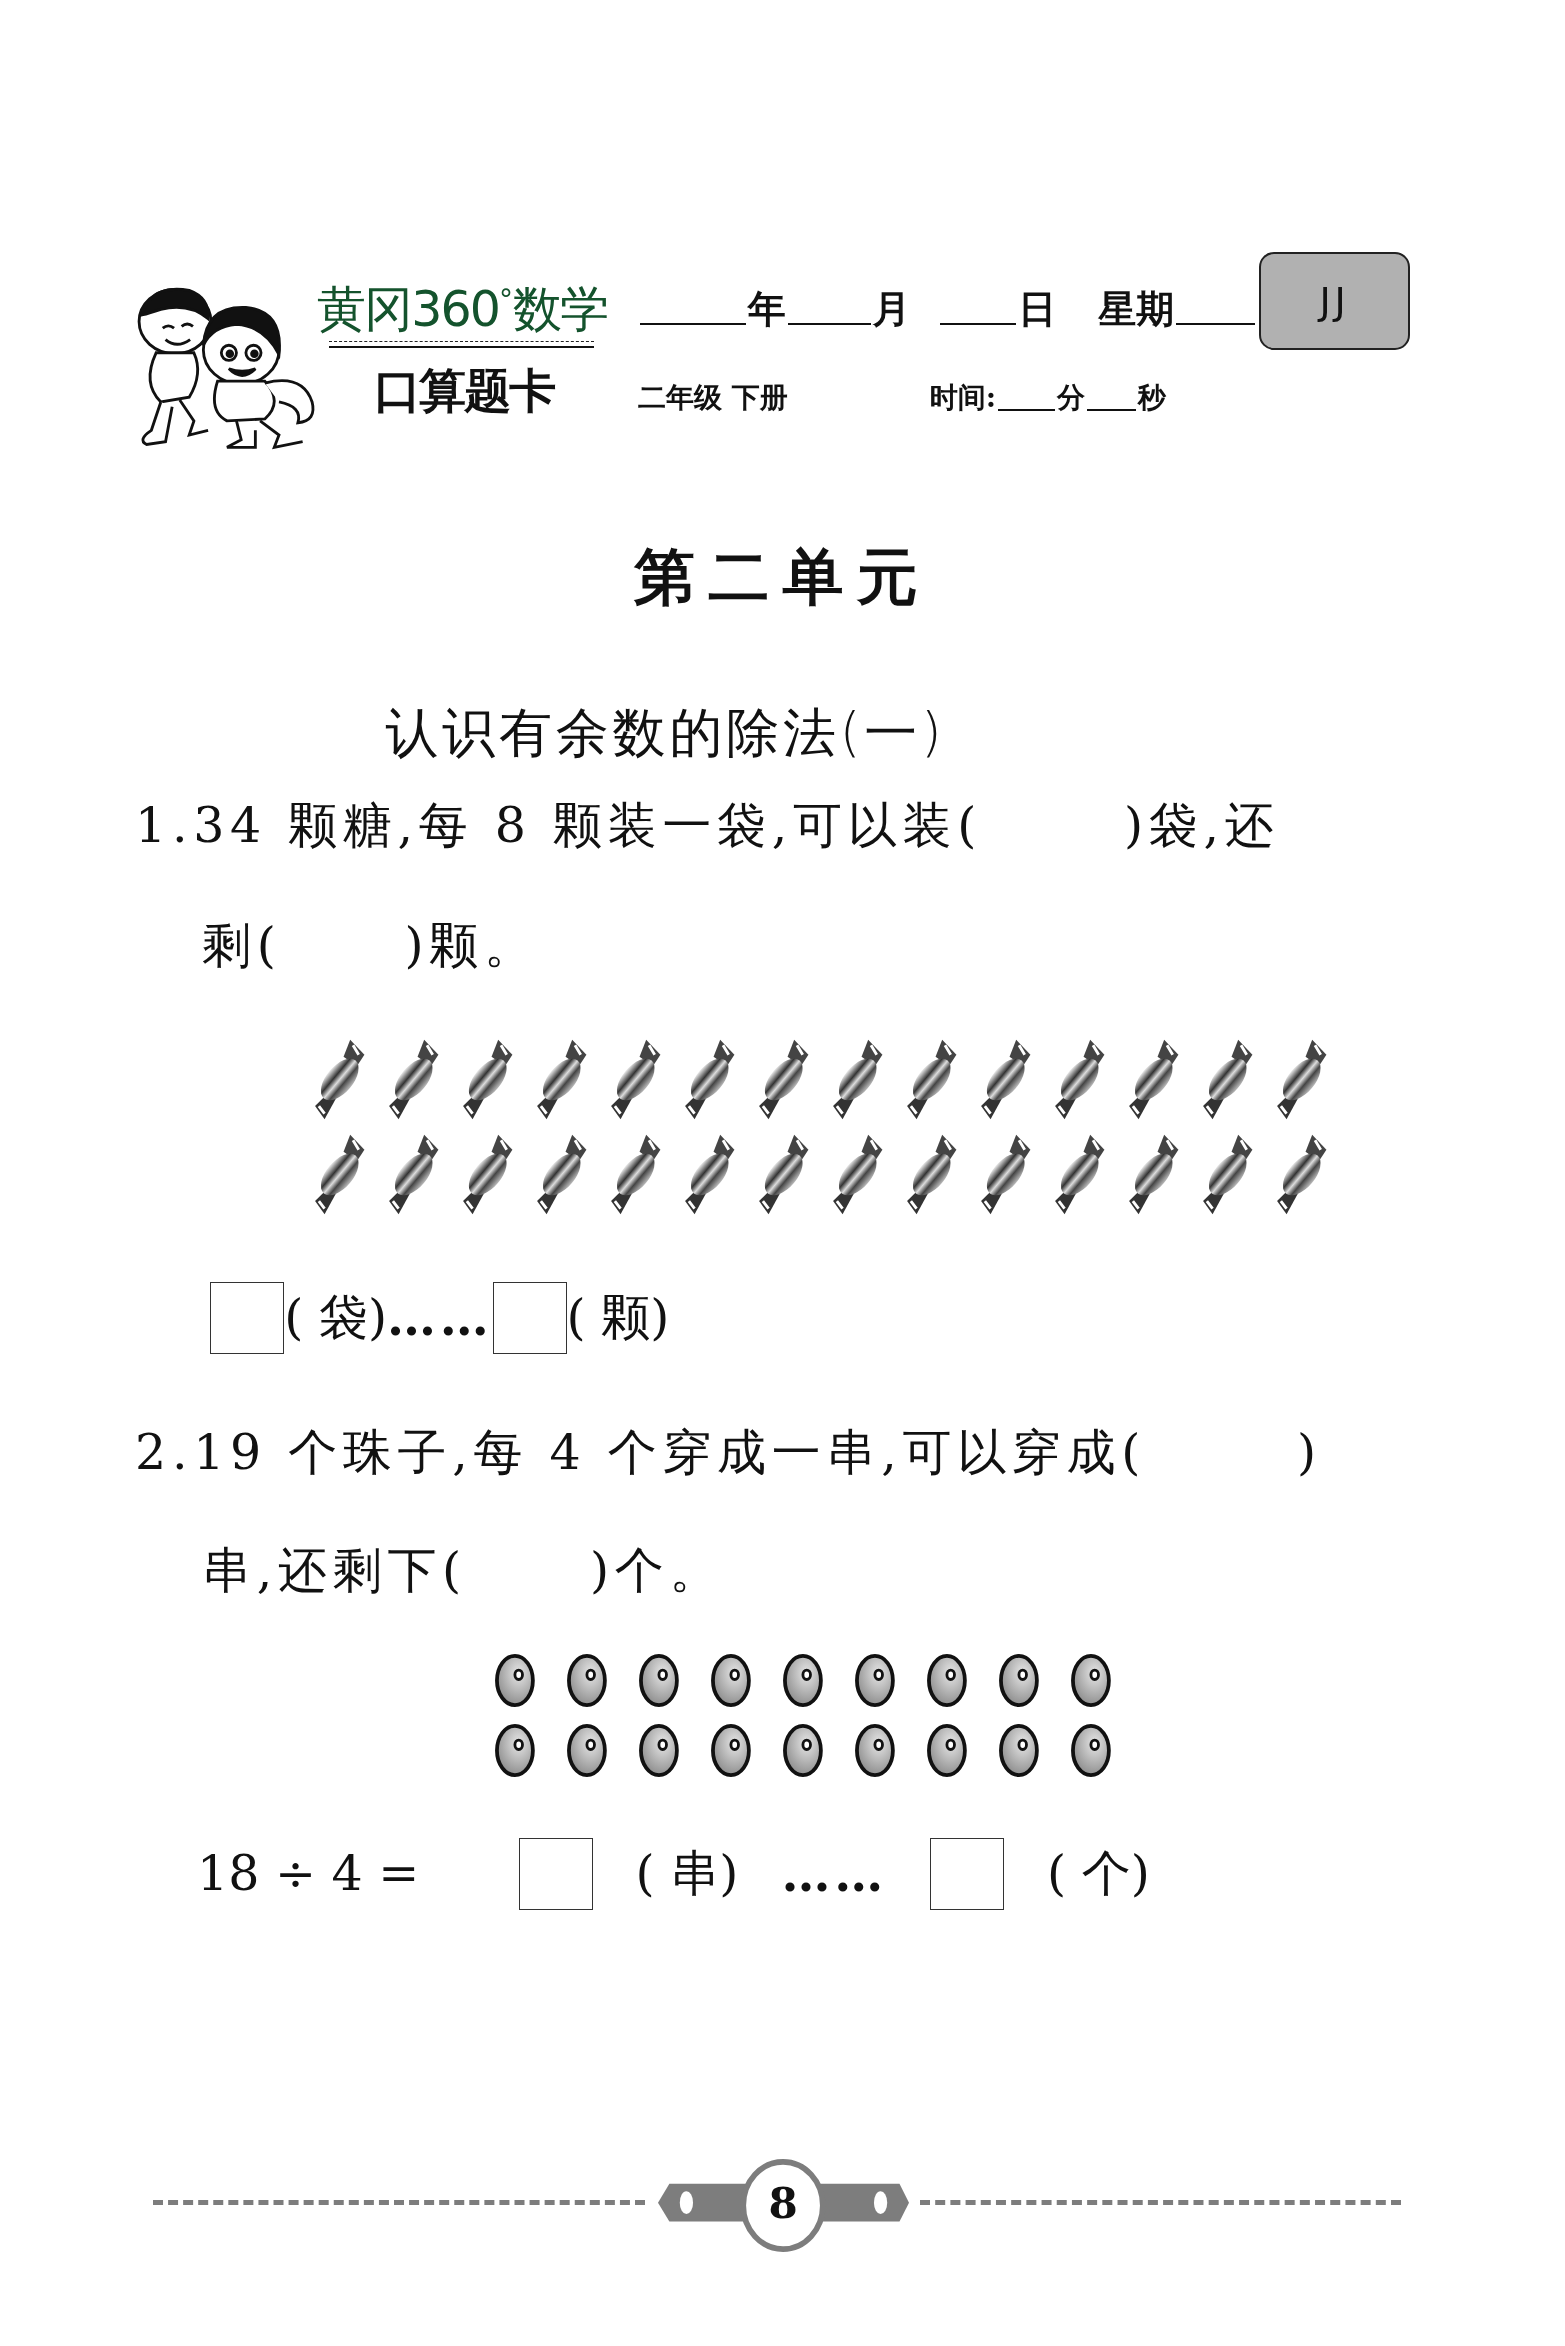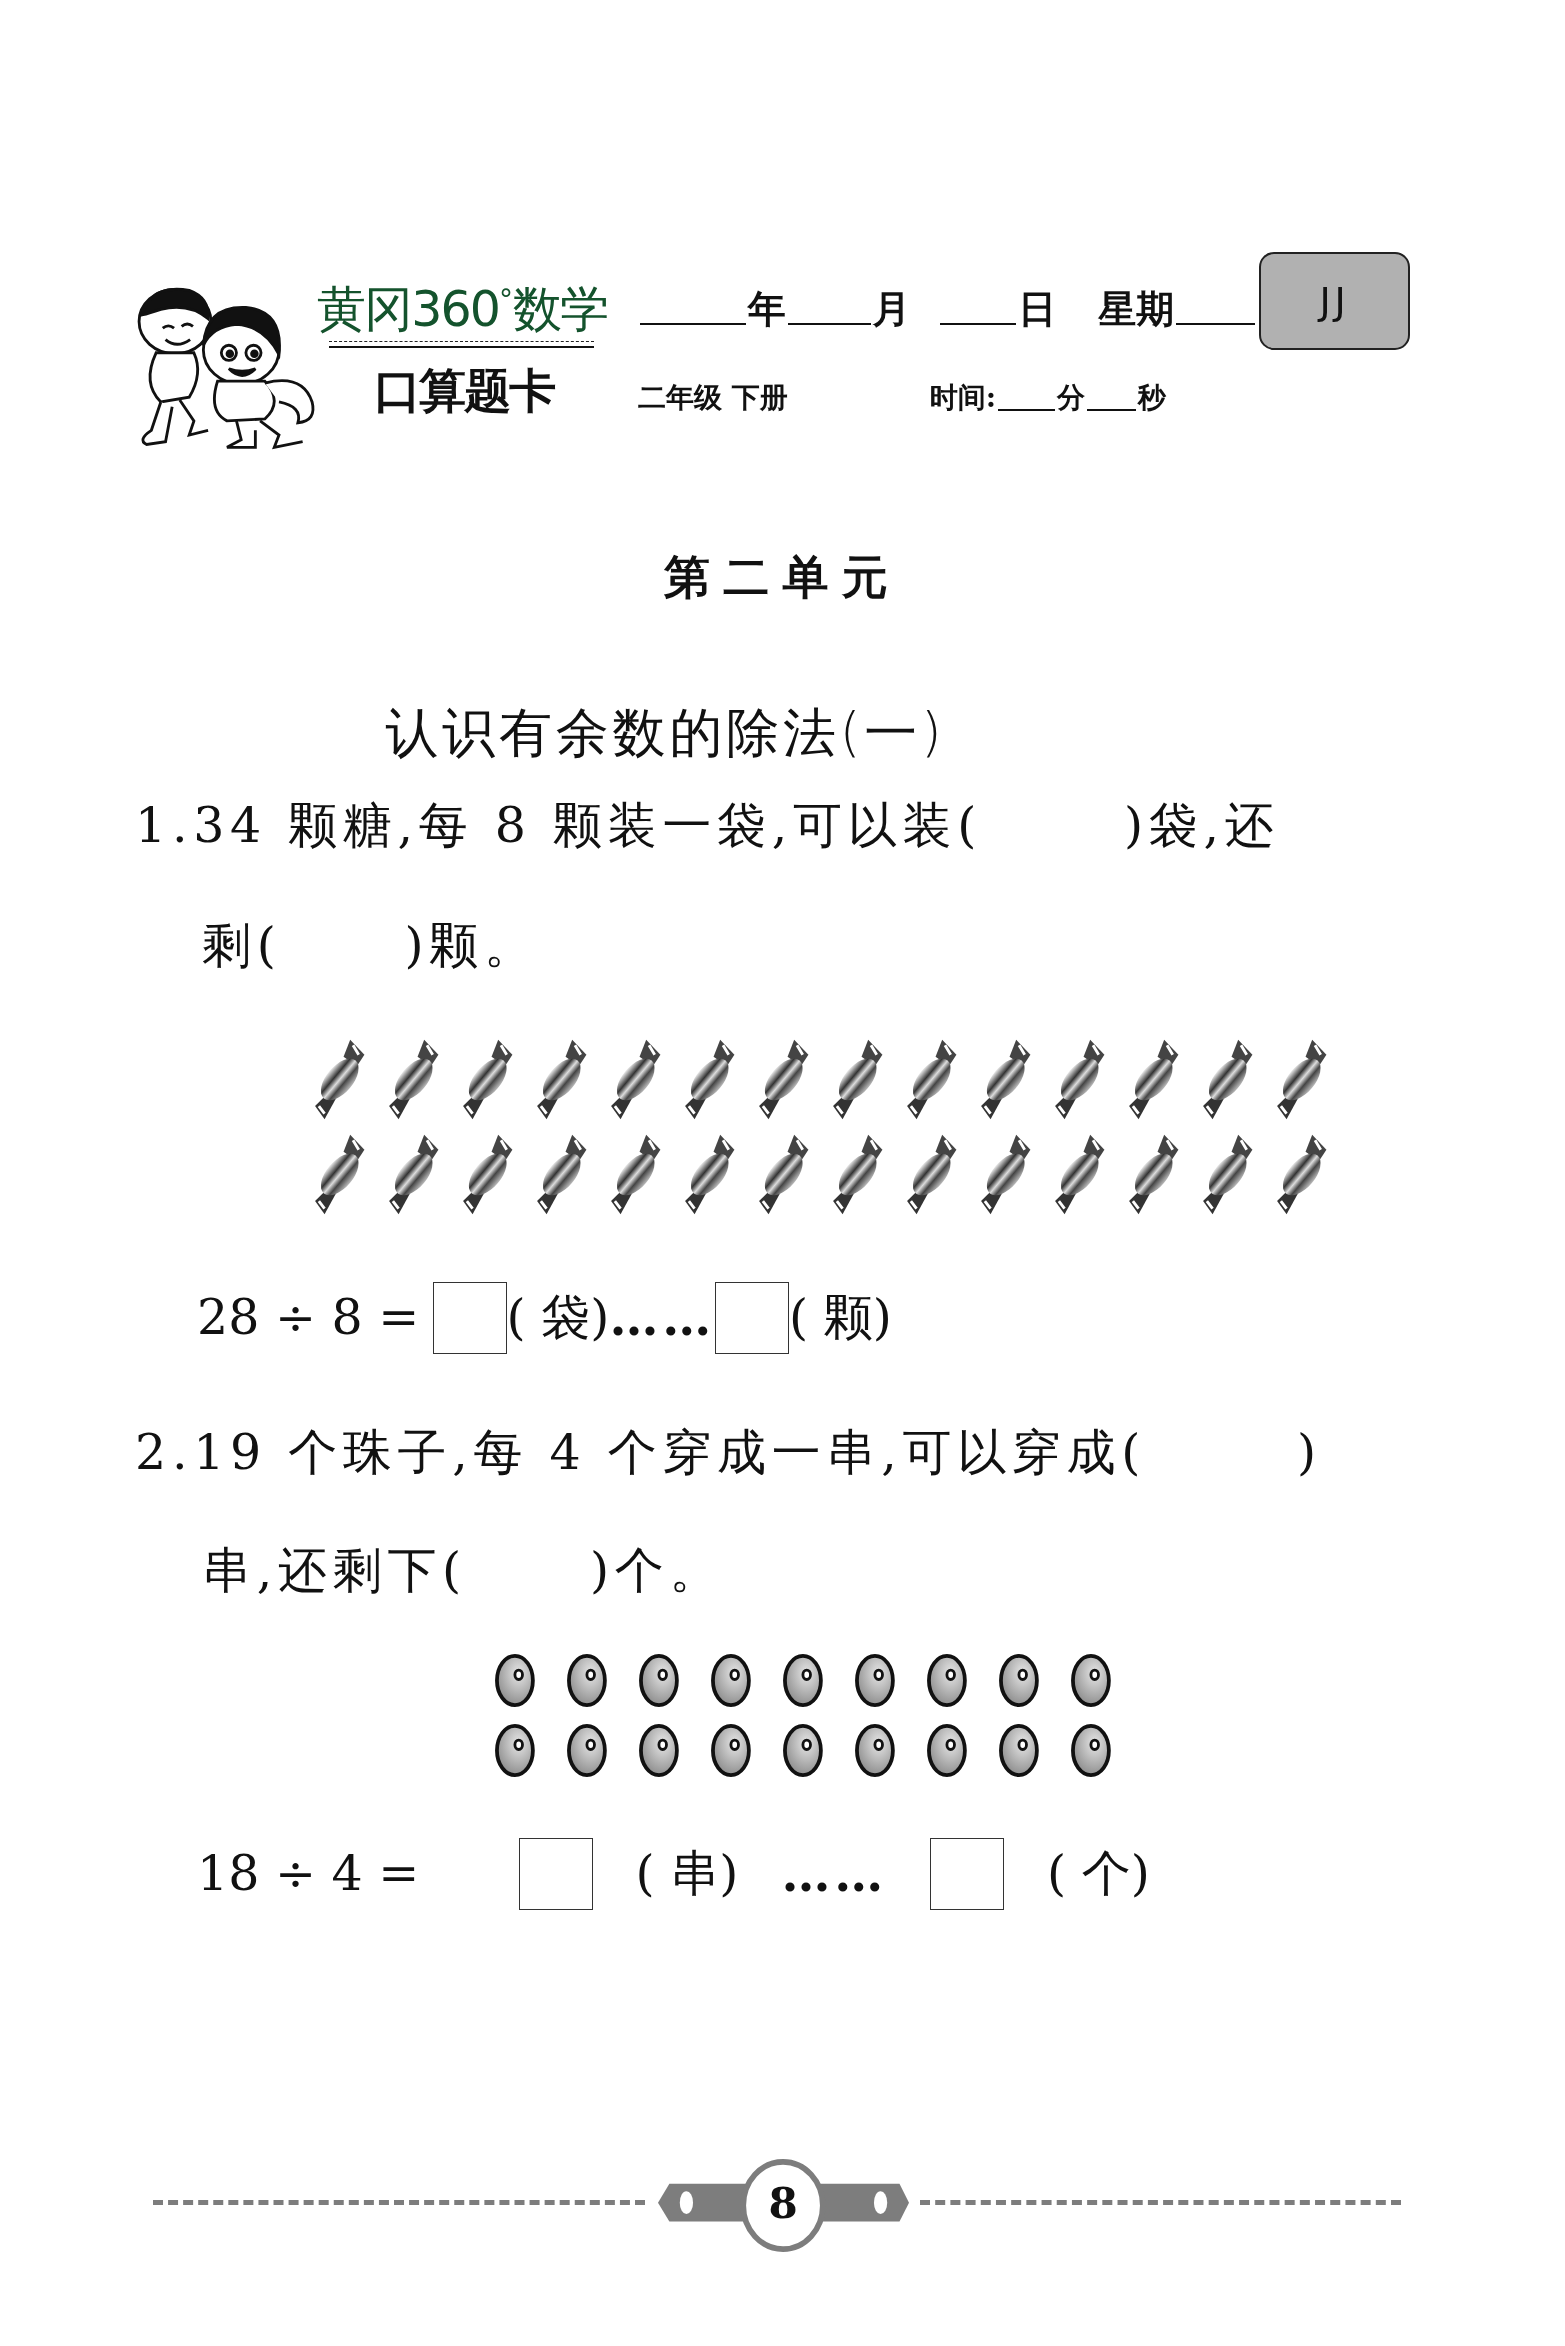--- a/index.html
+++ b/index.html
@@ -28,21 +28,21 @@
     .grade-row .time { margin-left: 142px; display: flex; align-items: flex-end; }
 
     .edition-badge { left: 1259px; top: 252px; width: 151px; height: 98px; background: #b1b1b1;
                      border: 2.8px solid #222; border-radius: 15px; box-sizing: border-box;
                      display: flex; align-items: center; justify-content: center;
                      font-family: "DejaVu Sans", "Liberation Sans", sans-serif; font-size: 38px; letter-spacing: 3.8px; color:#111; }
 
     
     .unit-title { left: 0; width: 1565px; top: 539px; text-align: center;
                   font-family: "DejaVu Sans", "Liberation Sans", sans-serif; font-weight: bold;
-                  font-size: 46px; letter-spacing: 13.2px; line-height: 76px; }
+                  font-size: 61px; letter-spacing: 13.2px; line-height: 76px; }
     .lesson-title { left: 0; width: 1331px; top: 700px; text-align: center;
                     font-family: "DejaVu Sans", "Liberation Sans", sans-serif;
                     font-size: 53px; letter-spacing: 3.8px; line-height: 66px; font-weight: 300; }
 
     
     .q-line { font-size: 49px; line-height: 66px; white-space: nowrap; letter-spacing: 5.7px; }
     .paren-gap { display: inline-block; }
     .eq-line { font-size: 49px; line-height: 76px; white-space: nowrap; display: flex; align-items: center; }
     .eq-line .sp { display: inline-block; width: 13.2px; }
     .answer-box { display: inline-block; width: 74px; height: 72px; border: 1.9px solid #333;
@@ -559,21 +559,20 @@
           </defs>
           <path d="M18 78 L30 66 L40 70 L28 92 Z" fill="#333"></path>
           <path d="M55 8 L70 24 L62 36 L48 26 Z" fill="#444"></path>
           <ellipse cx="44" cy="50" rx="14" ry="26" transform="rotate(40 44 50)" fill="url(#cg)"></ellipse>
           <path d="M22 78 l6 8 M58 14 l6 10" stroke="#fff" stroke-width="3"></path>
         </svg></div>
     </div>
 </div>
 
 <div class="abs eq-line" style="left:197px; top:1280px;">
-  <span>28 ÷ 8 =</span>
   <span class="sp"></span>
   <span class="answer-box"></span>
   <span>( 袋)</span>
   <span class="dots">……</span>
   <span class="answer-box"></span>
   <span>( 颗)</span>
 </div>
 
 <div class="abs q-line" style="left:135px; top:1420px;">
   <span>2.</span><span>19 个珠子,每 4 个穿成一串,可以穿成(</span><span class="paren-gap" style="width:151px"></span><span>)</span>

